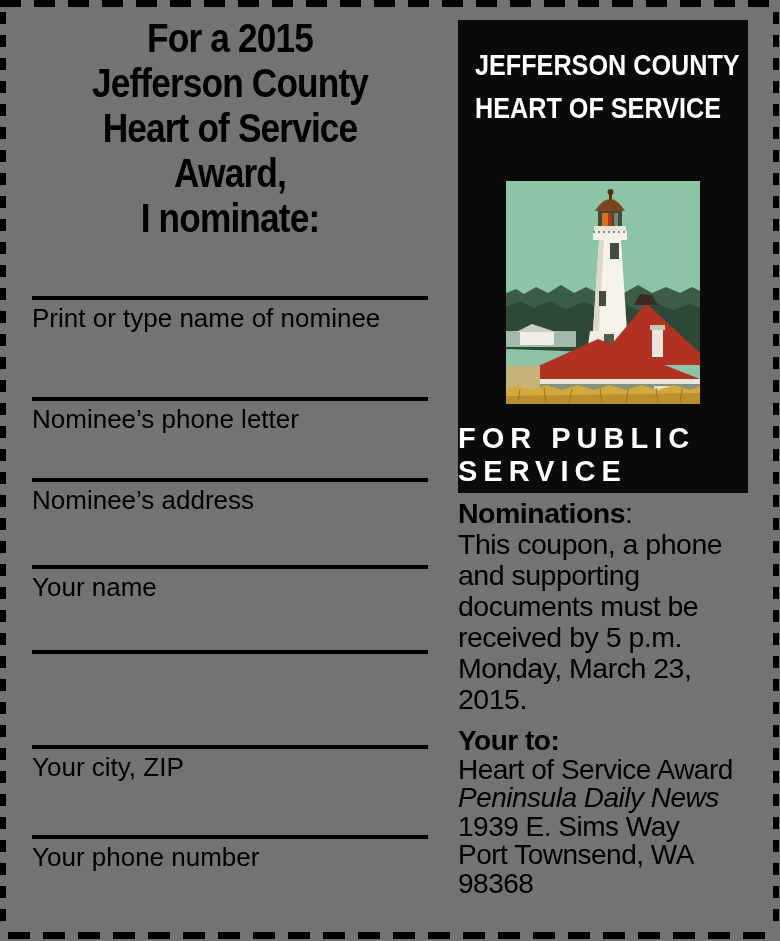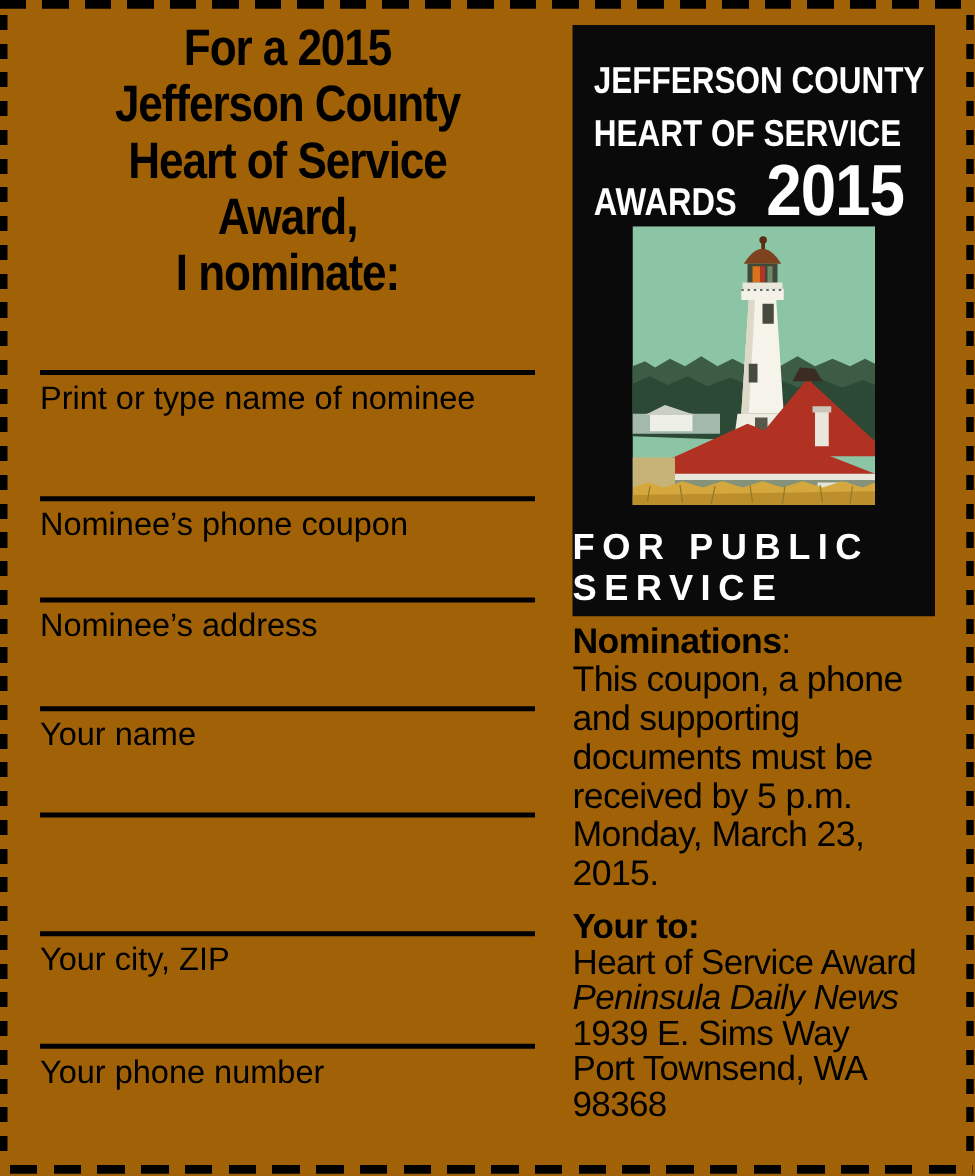--- a/index.html
+++ b/index.html
@@ -1,19 +1,19 @@
 <!DOCTYPE html>
 <html><head>
 <meta charset="utf-8">
 <style>
   html,body{margin:0;padding:0;background:#fff;}
   .page{
     position:relative;
     width:780px;height:941px;
-    background:#a16207;
+    background:#737373;
     font-family:"Liberation Sans", sans-serif;
     color:#000;
     overflow:hidden;
   }
   
   .b-top{position:absolute;top:0;left:0;width:100%;height:7px;
     background:repeating-linear-gradient(90deg,#000 0 21px,transparent 21px 34px);}
   .b-bottom{position:absolute;bottom:2px;left:8px;right:2px;height:7px;
     background:repeating-linear-gradient(90deg,#000 0 22px,transparent 22px 35px);}
   .b-left{position:absolute;left:0;top:12px;bottom:14px;width:6px;
@@ -75,21 +75,21 @@
     <span class="hl">Award,</span>
     <span class="hl">I nominate:</span>
   </div>
 
   <div class="field" style="top:296px">
     <div class="field-line"></div>
     <div class="field-label">Print or type name of nominee</div>
   </div>
   <div class="field" style="top:397px">
     <div class="field-line"></div>
-    <div class="field-label">Nominee’s phone coupon</div>
+    <div class="field-label">Nominee’s phone letter</div>
   </div>
   <div class="field" style="top:478px">
     <div class="field-line"></div>
     <div class="field-label">Nominee’s address</div>
   </div>
   <div class="field" style="top:565px">
     <div class="field-line"></div>
     <div class="field-label">Your name</div>
   </div>
   <div class="field" style="top:650px">
@@ -100,24 +100,20 @@
     <div class="field-label">Your city, ZIP</div>
   </div>
   <div class="field" style="top:835px">
     <div class="field-line"></div>
     <div class="field-label">Your phone number</div>
   </div>
 
   <div class="badge">
     <div class="badge-line bl1">JEFFERSON COUNTY</div>
     <div class="badge-line bl2">HEART OF SERVICE</div>
-    <div class="awards-row">
-      <span class="awards-word">AWARDS</span>
-      <span class="awards-year">2015</span>
-    </div>
 
     <svg class="photo" viewBox="0 0 194 223" xmlns="http://www.w3.org/2000/svg" preserveAspectRatio="none">
 
       <rect x="0" y="0" width="194" height="223" fill="#8cc4a6"></rect>
 
       <ellipse cx="28" cy="128" rx="26" ry="9" fill="#cfe2d2"></ellipse>
       <ellipse cx="55" cy="136" rx="20" ry="7" fill="#c2dcc8"></ellipse>
 
       <path d="M0,112 L10,108 L18,113 L30,106 L42,112 L55,104 L68,112 L80,106 L92,112 L104,105 L118,112 L132,104 L146,112 L160,106 L174,112 L186,106 L194,110 L194,170 L0,162 Z" fill="#3c5c45"></path>
       <path d="M0,126 L14,120 L28,127 L44,120 L60,128 L78,121 L96,128 L114,121 L132,129 L150,122 L168,129 L184,123 L194,127 L194,175 L0,168 Z" fill="#2c4936"></path>

